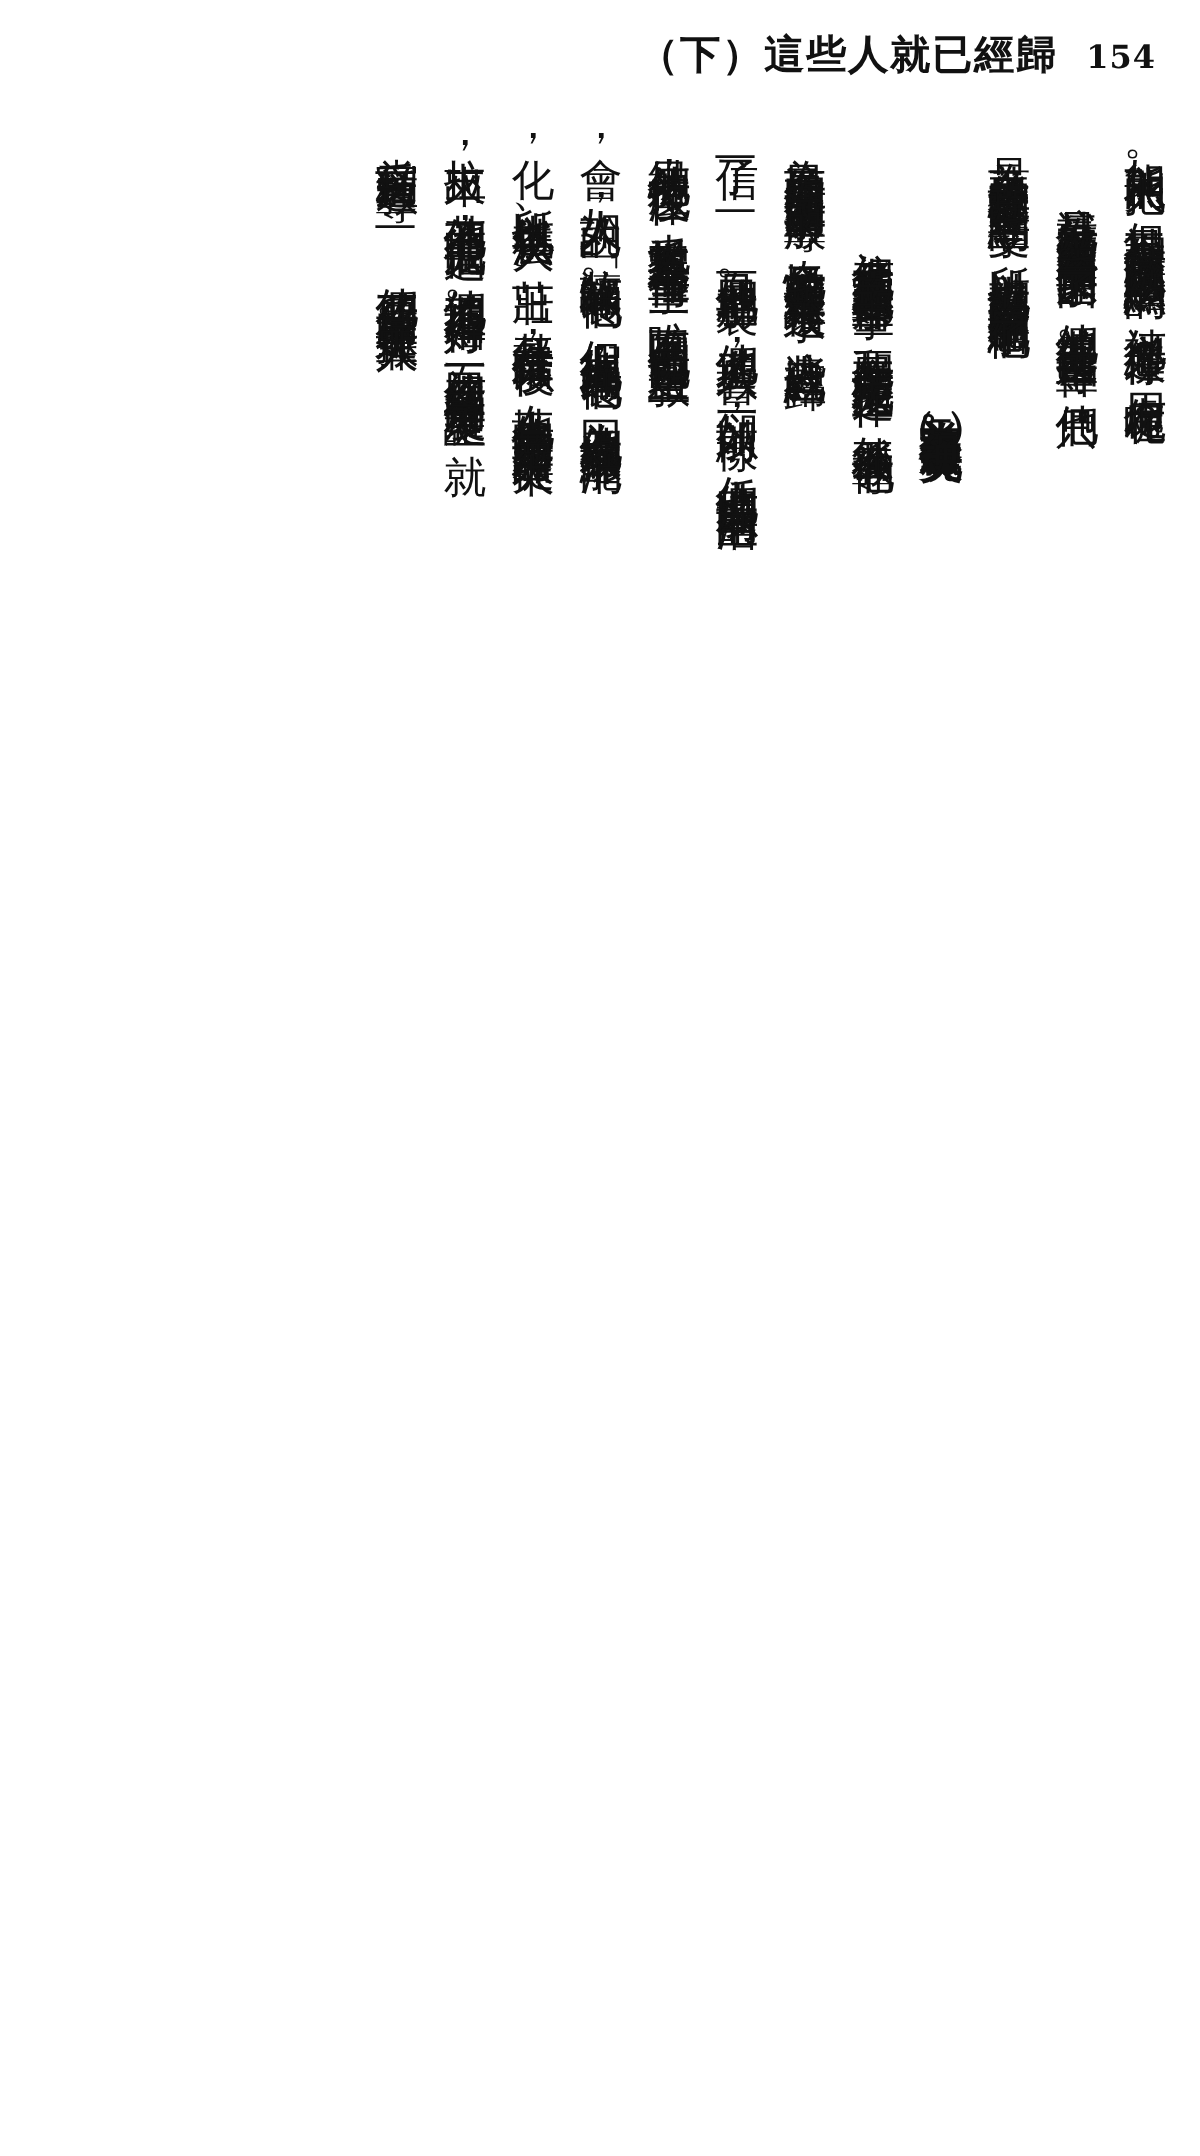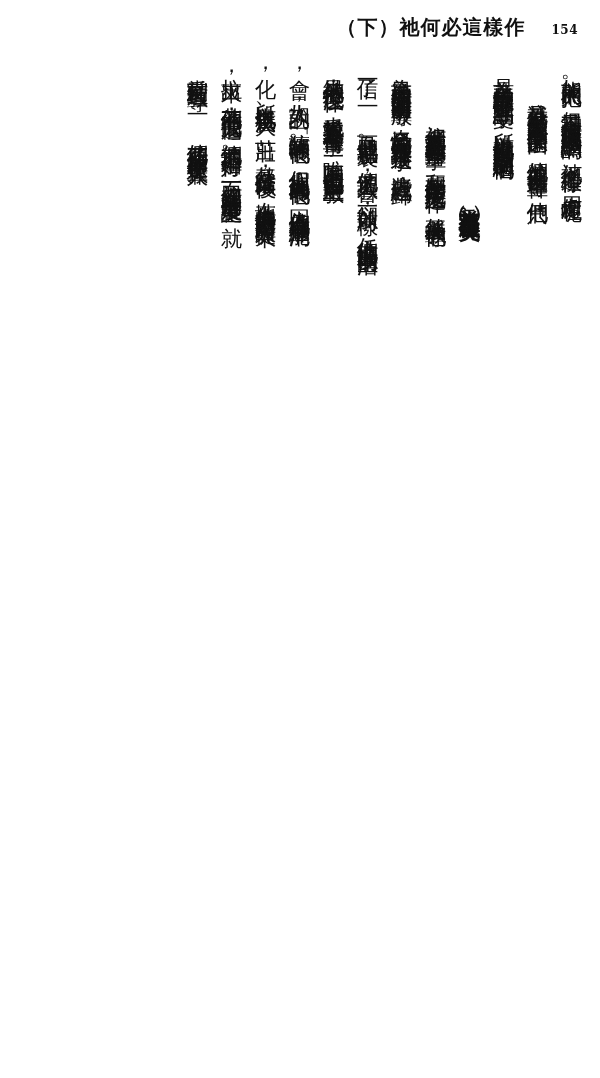--- a/index.html
+++ b/index.html
@@ -30,23 +30,22 @@
     display: flex;
     align-items: baseline;
     gap: 14px;
     font-weight: 700;
   }
   .header .running-title {
     font-size: 20px;
     letter-spacing: 1px;
   }
   .header .page-number {
-    font-size: 12px;
+    font-size: 16px;
     letter-spacing: 0.5px;
-    margin-left: 12px;
   }
 
   
   .body-area {
     position: absolute;
     top: 62px;
     left: 26px;
     right: 18px;
     bottom: 24px;
     display: flex;
@@ -79,21 +78,21 @@
     font-weight: 700;
     padding-top: 128px;
   }
 </style>
 </head>
 <body>
 
 <div class="page">
 
   <div class="header">
-    <span class="running-title">（下）祂何必這樣作</span>
+    <span class="running-title">（下）這些人就已經歸</span>
     <span class="page-number">154</span>
   </div>
 
   <div class="body-area">
     <div class="col">如熊熊的火把。但神是不會耐煩於使隱藏的燈繼續點燃的。祂何必這樣作？用處何在呢？</div>
     <div class="col indent">這就是為什麼有那麼多的人很少享受信仰的原因了。他們並未促使自己尊重神。他們只</div>
     <div class="col">是為著自己的緣故持守那僅是一點點的享受，所以神也就沒有好的理由降福施恩給他們了。</div>
     <div class="col heading">㈡當為基督贏得美魂。</div>
     <div class="col indent2">初信者尤其應當受到教導要作那些事，和要怎麼作才能完成這項工作；然後要教導他們</div>
     <div class="col">為這目的而生活有如生活的重要引導般。奇怪的是有些候這課程才被追求，這些人就已經歸</div>

